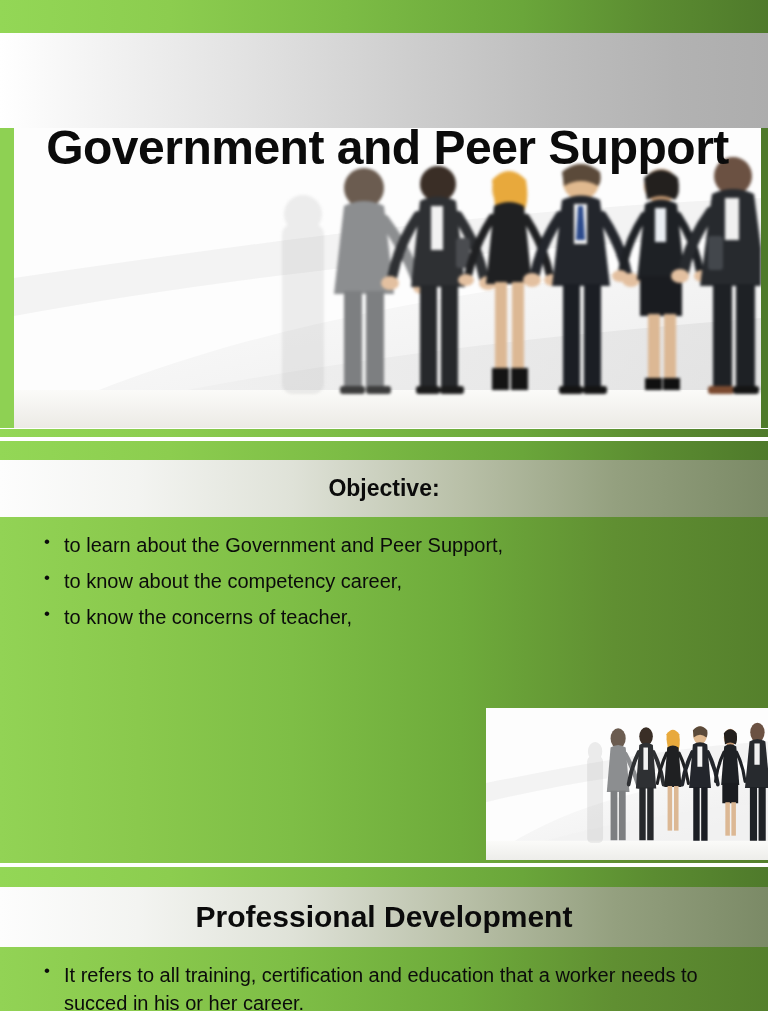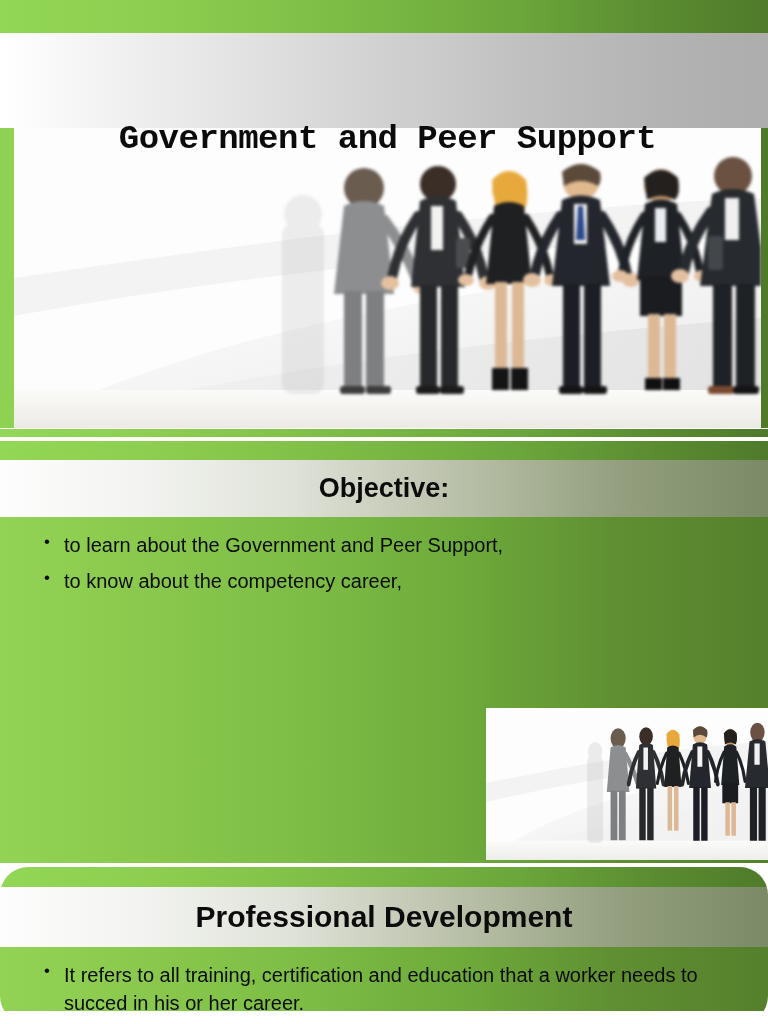--- a/index.html
+++ b/index.html
@@ -38,42 +38,42 @@
   #slide1 .frame-bottom { position:absolute; left:0; top:429px; width:768px; height:8px; }
   #slide1 .gray-strip { position:absolute; left:0; top:33px; width:768px; height:95px; }
   #slide1 .photo-area {
     position:absolute; left:14px; top:128px; width:747px; height:300px;
     background:#ffffff; overflow:hidden;
   }
   .swoosh { position:absolute; pointer-events:none; }
   #slide1 .title-text {
     position:absolute; left:14px; top:118px; width:747px;
     text-align:center; color:#0b0b0b;
-    font-size:34px; font-weight:bold; line-height:1.25;
+    font-size:48px; font-weight:bold; line-height:1.25;
     letter-spacing:-0.5px; z-index:6;
-    font-family:Liberation Mono, monospace;
+    font-family:Liberation Sans, sans-serif;
   }
 
   
   #slide2 { top:441px; height:422px; }
   #slide2 .band { position:absolute; left:0; top:0; width:768px; height:19px; }
   #slide2 .hdr { position:absolute; left:0; top:19px; width:768px; height:57px; }
   #slide2 .hdr-text {
     position:absolute; left:0; top:19px; width:768px; height:57px;
     display:flex; align-items:center; justify-content:center;
-    font-size:27px; font-weight:bold; color:#0b0b0b;
+    font-size:23px; font-weight:bold; color:#0b0b0b;
   }
   #slide2 .body { position:absolute; left:0; top:76px; width:768px; height:346px; }
   #slide2 .mini-photo {
     position:absolute; left:486px; top:267px; width:282px; height:152px;
     background:#ffffff; overflow:hidden; z-index:4;
   }
 
   
-  #slide3 { top:867px; height:157px;border-radius:28px; }
+  #slide3 { top:867px; height:157px; }
   #slide3 .band { position:absolute; left:0; top:0; width:768px; height:20px; }
   #slide3 .hdr { position:absolute; left:0; top:20px; width:768px; height:60px; }
   #slide3 .hdr-text {
     position:absolute; left:0; top:20px; width:768px; height:60px;
     display:flex; align-items:center; justify-content:center;
     font-size:30px; font-weight:bold; color:#0b0b0b;
   }
   #slide3 .body { position:absolute; left:0; top:80px; width:768px; height:64px; }
 
   
@@ -231,20 +231,21 @@
 
   <section class="slide" id="slide2">
     <div class="band green-band"></div>
     <div class="hdr title-strip"></div>
     <div class="hdr-text">Objective:</div>
 
     <div class="body green-body">
       <ul class="bullets">
         <li>to learn about the Government and Peer Support,</li>
         <li>to know about the competency career,</li>
+        <li>to know the concerns of teacher,</li>
       </ul>
     </div>
 
     <div class="mini-photo">
       <svg width="282" height="152" viewBox="0 0 747 300" preserveAspectRatio="none">
         <defs>
           <linearGradient id="sw1b" x1="0" y1="0" x2="1" y2="1">
             <stop offset="0%" stop-color="#ffffff"></stop>
             <stop offset="100%" stop-color="#e8e8e8"></stop>
           </linearGradient>

